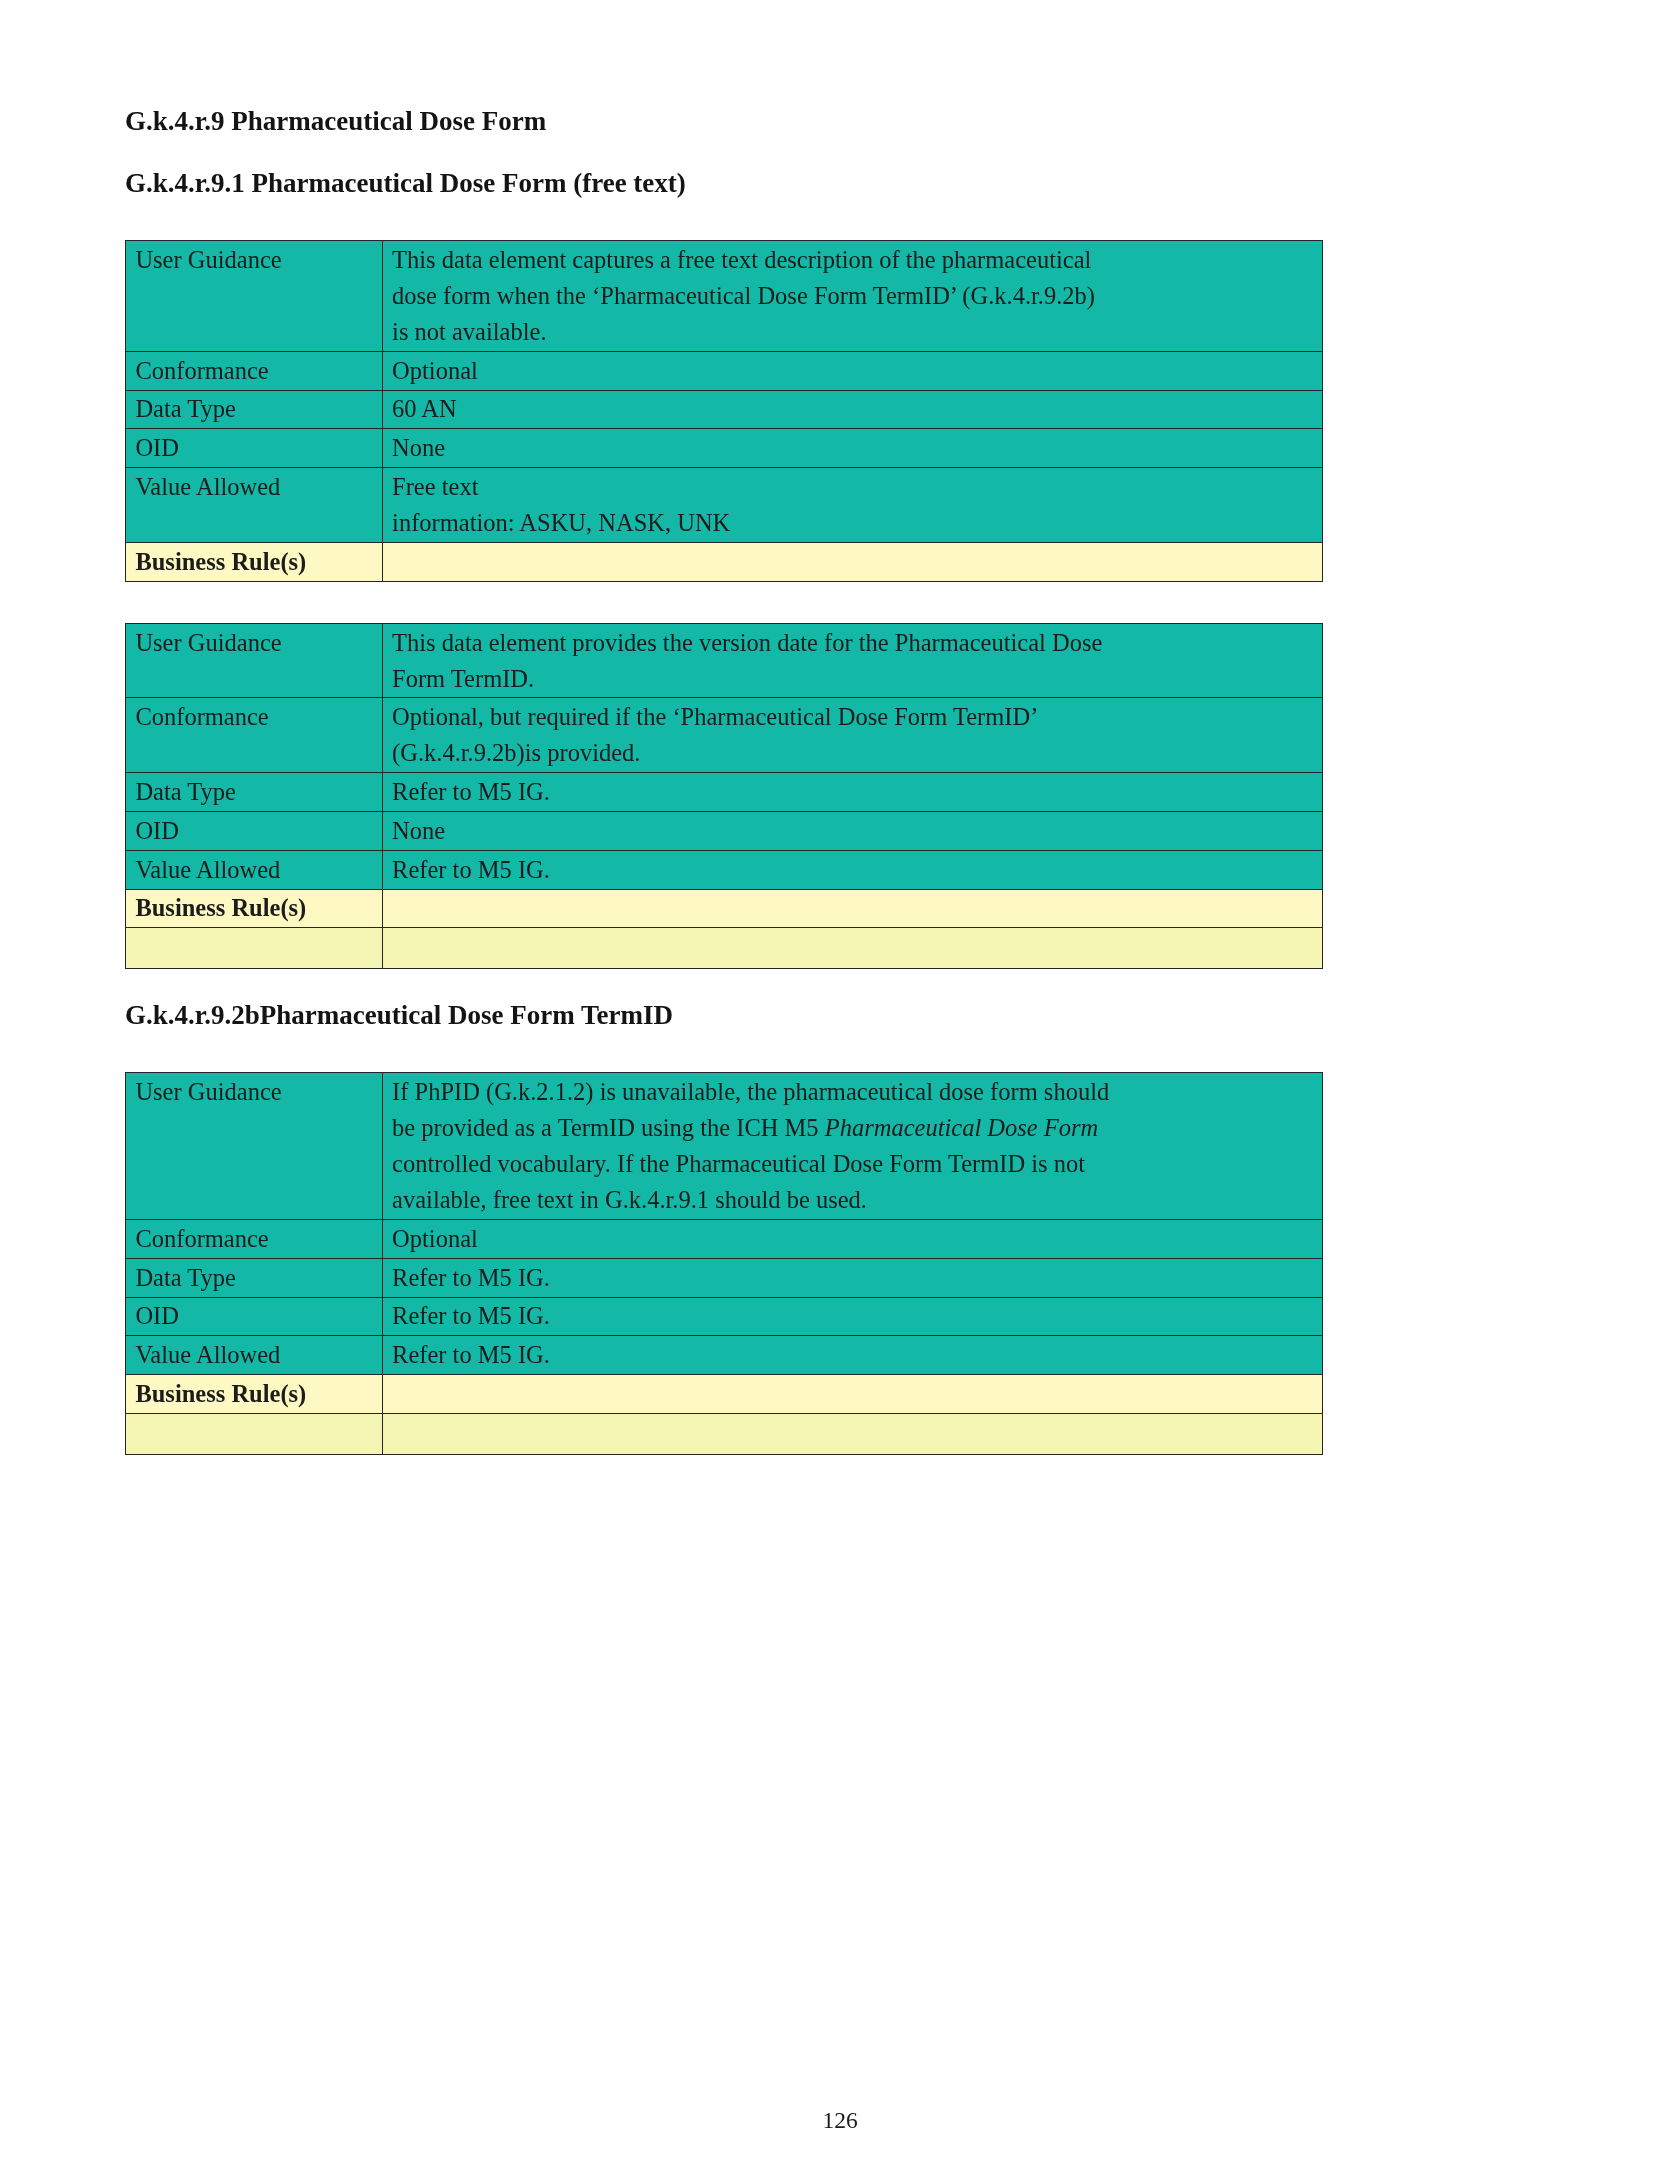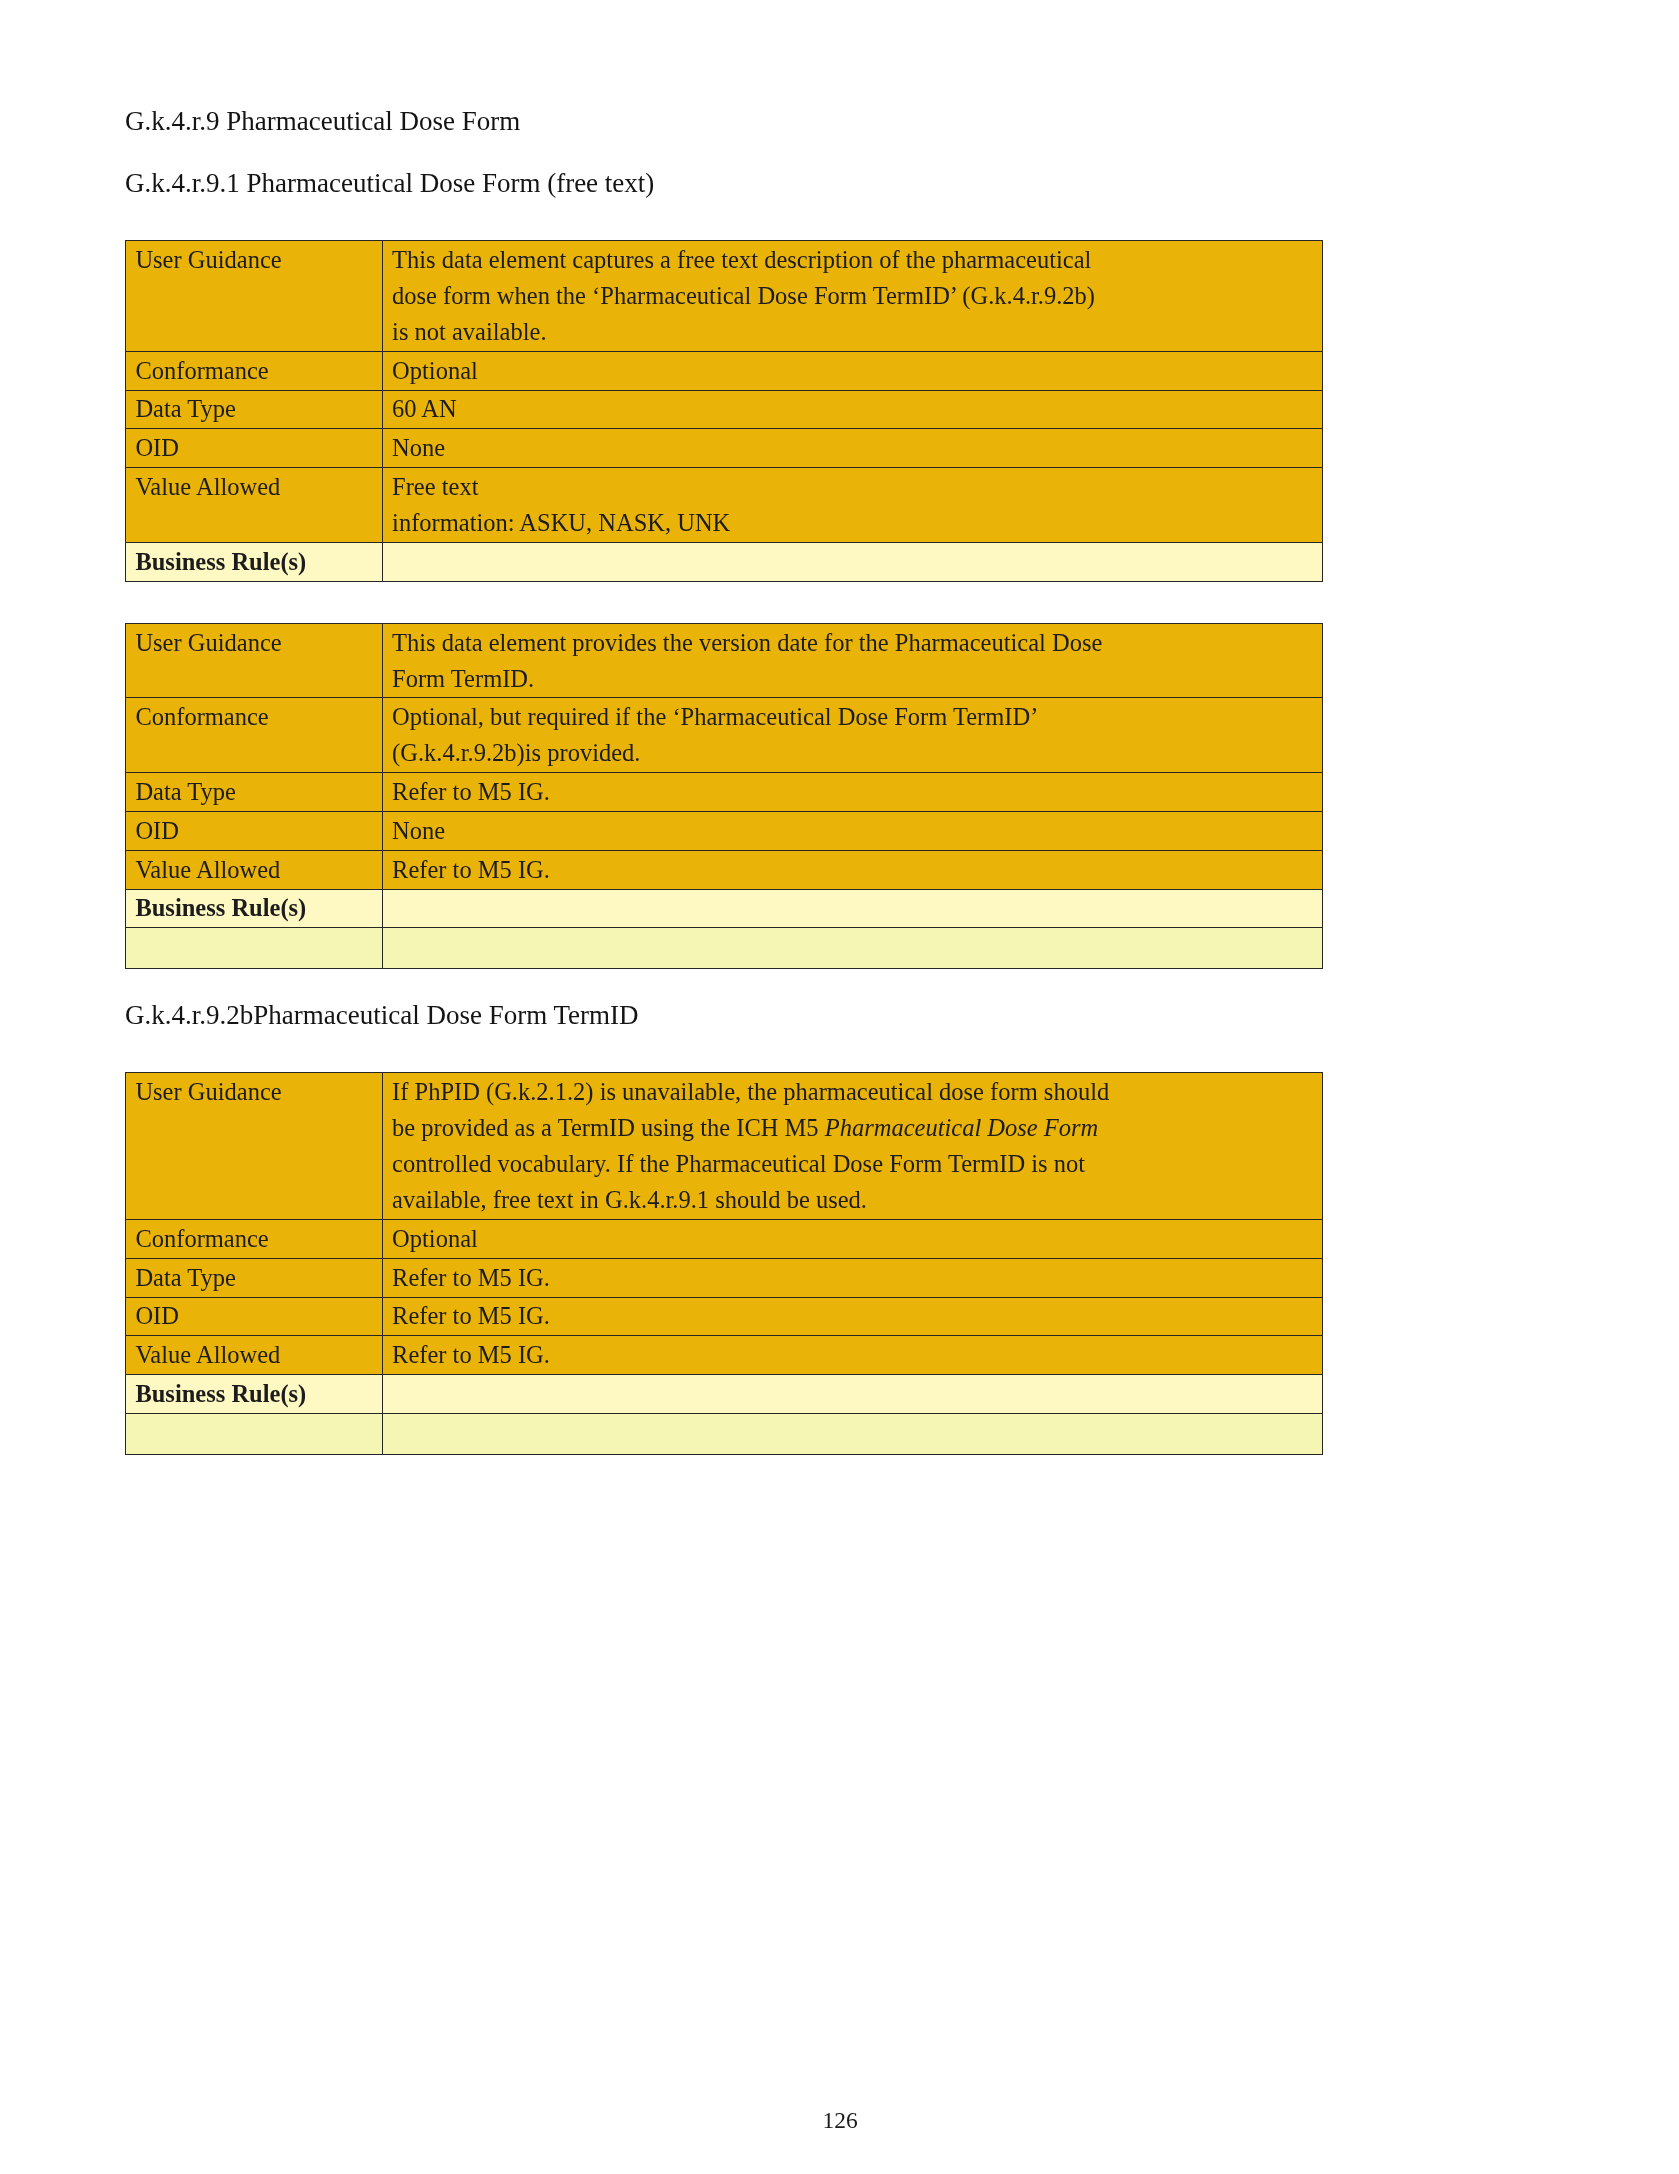--- a/index.html
+++ b/index.html
@@ -9,41 +9,41 @@
     height: 2174px;
     background: #ffffff;
     font-family: "Liberation Serif", serif;
     color: #1c1c1c;
     overflow: hidden;
   }
   .content { padding: 105px 0 0 125px; }
 
   .heading {
     font-size: 27px;
-    font-weight: normal;
+    font-weight: bold;
     line-height: 32px;
     margin: 0;
     color: #141414;
   }
   .heading.gap { margin-top: 30px; }
 
   table.spec {
     border-collapse: collapse;
     width: 1198px;
     margin-top: 41px;
     table-layout: fixed;
   }
   table.spec td {
     border: 1.9px solid #262626;
     vertical-align: top;
     padding: 0.9px 11.3px 0.9px 9.4px;
     font-size: 24.5px;
     line-height: 36px;
     color: #1c1c1c;
-    background: #eab308;
+    background: #14b8a6;
   }
   table.spec td.label { width: 235px; }
   table.spec td.value { white-space: pre-line; }
 
   tr.br-row td { background: #fef9c3; height: 36px; }
   tr.br-row td.label { font-weight: bold; }
   tr.note-row td { background: #F6F6B4; }
   tr.note-row.empty td { height: 38px; }
 
   .italic { font-style: italic; }

